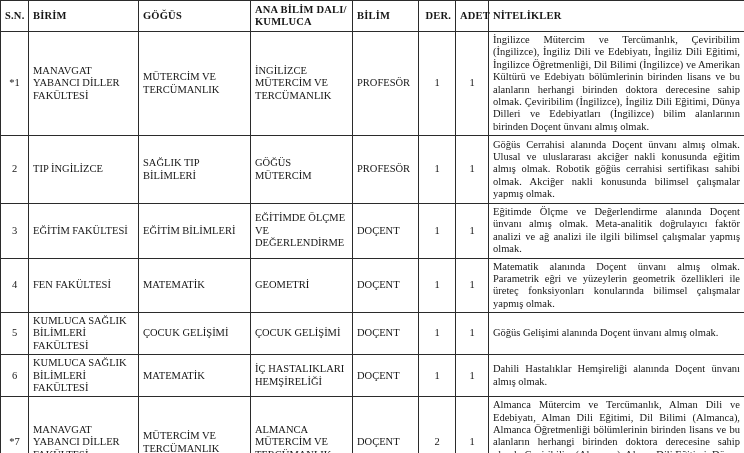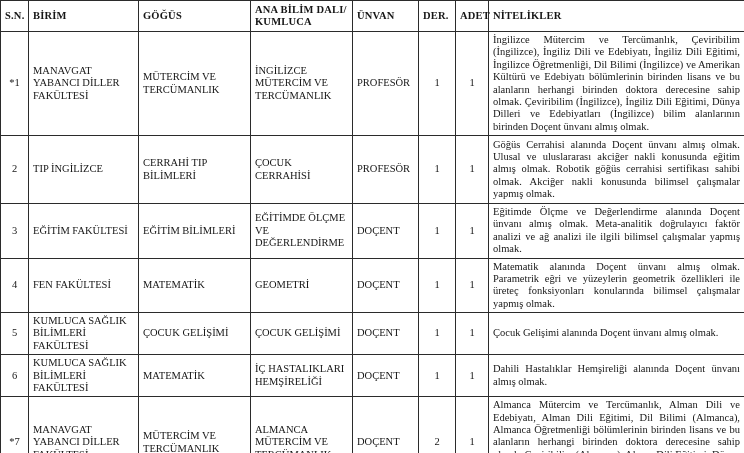--- a/index.html
+++ b/index.html
@@ -36,21 +36,21 @@
   thead th {
     font-weight: bold;
     text-align: left;
     vertical-align: middle;
     font-size: 10.5px;
     letter-spacing: .2px;
     padding: 3px 5px;
     height: 26px;
   }
   thead th.center {
-    text-align: left;
+    text-align: right;
   }
 
   
   col.c-sn      { width: 28px;  }
   col.c-birim   { width: 110px; }
   col.c-bolum   { width: 112px; }
   col.c-abd     { width: 102px; }
   col.c-unvan   { width: 66px;  }
   col.c-der     { width: 37px;  }
   col.c-adet    { width: 33px;  }
@@ -92,21 +92,21 @@
     <col class="c-adet">
     <col class="c-nitelik">
   </colgroup>
 
   <thead>
     <tr>
       <th class="center">S.N.</th>
       <th>BİRİM</th>
       <th>GÖĞÜS</th>
       <th>ANA BİLİM DALI/ KUMLUCA</th>
-      <th>ÜNVAN</th>
+      <th>BİLİM</th>
       <th class="center">DER.</th>
       <th class="center">ADET</th>
       <th>NİTELİKLER</th>
     </tr>
   </thead>
 
   <tbody>
 
     <tr style="height:100px">
       <td class="sn">*1</td>
@@ -115,22 +115,22 @@
       <td class="abd">İNGİLİZCE MÜTERCİM VE TERCÜMANLIK</td>
       <td class="unvan">PROFESÖR</td>
       <td class="der">1</td>
       <td class="adet">1</td>
       <td class="nitelik">İngilizce Mütercim ve Tercümanlık, Çeviribilim (İngilizce), İngiliz Dili ve Edebiyatı, İngiliz Dili Eğitimi, İngilizce Öğretmenliği, Dil Bilimi (İngilizce) ve Amerikan Kültürü ve Edebiyatı bölümlerinin birinden lisans ve bu alanların herhangi birinden doktora derecesine sahip olmak. Çeviribilim (İngilizce), İngiliz Dili Eğitimi, Dünya Dilleri ve Edebiyatları (İngilizce) bilim alanlarının birinden Doçent ünvanı almış olmak.</td>
     </tr>
 
     <tr style="height:68px">
       <td class="sn">2</td>
       <td class="birim">TIP İNGİLİZCE</td>
-      <td class="bolum">CERRAHİ TIP BİLİMLERİ</td>
-      <td class="abd">ÇOCUK CERRAHİSİ</td>
+      <td class="bolum">SAĞLIK TIP BİLİMLERİ</td>
+      <td class="abd">GÖĞÜS MÜTERCİM</td>
       <td class="unvan">PROFESÖR</td>
       <td class="der">1</td>
       <td class="adet">1</td>
       <td class="nitelik">Göğüs Cerrahisi alanında Doçent ünvanı almış olmak. Ulusal ve uluslararası akciğer nakli konusunda eğitim almış olmak. Robotik göğüs cerrahisi sertifikası sahibi olmak. Akciğer nakli konusunda bilimsel çalışmalar yapmış olmak.</td>
     </tr>
 
     <tr style="height:46px">
       <td class="sn">3</td>
       <td class="birim">EĞİTİM FAKÜLTESİ</td>
       <td class="bolum">EĞİTİM BİLİMLERİ</td>
@@ -153,21 +153,21 @@
     </tr>
 
     <tr style="height:36px">
       <td class="sn">5</td>
       <td class="birim">KUMLUCA SAĞLIK BİLİMLERİ FAKÜLTESİ</td>
       <td class="bolum">ÇOCUK GELİŞİMİ</td>
       <td class="abd">ÇOCUK GELİŞİMİ</td>
       <td class="unvan">DOÇENT</td>
       <td class="der">1</td>
       <td class="adet">1</td>
-      <td class="nitelik compact">Çocuk Gelişimi alanında Doçent ünvanı almış olmak.</td>
+      <td class="nitelik compact">Göğüs Gelişimi alanında Doçent ünvanı almış olmak.</td>
     </tr>
 
     <tr style="height:37px">
       <td class="sn">6</td>
       <td class="birim">KUMLUCA SAĞLIK BİLİMLERİ FAKÜLTESİ</td>
       <td class="bolum">MATEMATİK</td>
       <td class="abd">İÇ HASTALIKLARI HEMŞİRELİĞİ</td>
       <td class="unvan">DOÇENT</td>
       <td class="der">1</td>
       <td class="adet">1</td>

